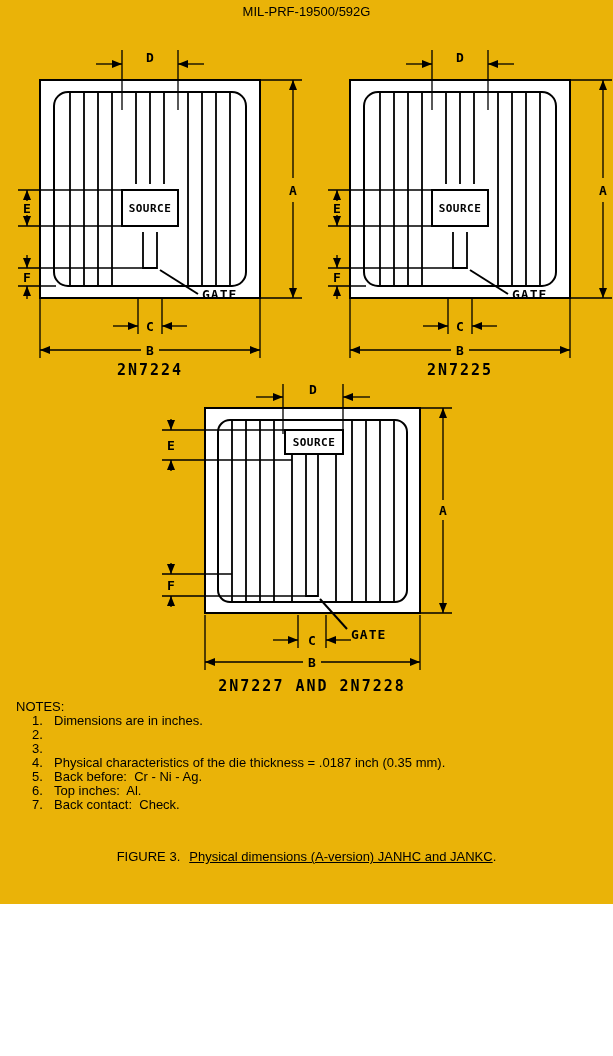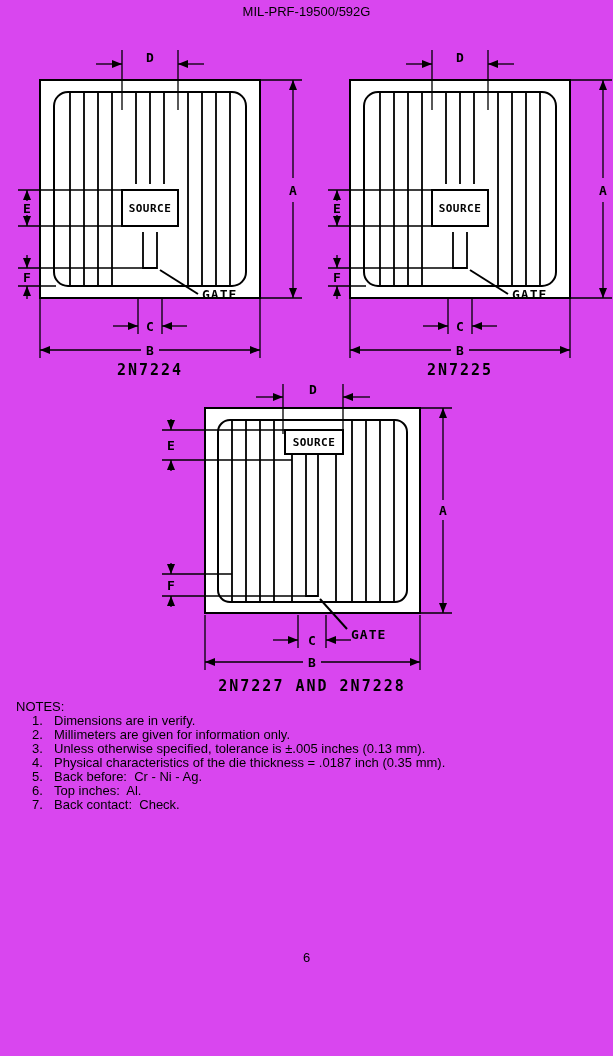--- a/index.html
+++ b/index.html
@@ -1,18 +1,18 @@
 <!DOCTYPE html>
 <html><head>
 <meta charset="utf-8">
 <style>
   * { margin:0; padding:0; box-sizing:border-box; }
   html,body { background:#fff; }
   body { width:613px; height:1056px; font-family:"Liberation Sans",sans-serif; color:#000; }
-  .page { position:relative; width:613px; height:1056px; background:#d946ef; overflow:hidden; }
+  .page { position:relative; width:613px; height:904px; background:#eab308; overflow:hidden; }
 
   .header { position:absolute; top:4px; left:0; width:100%; text-align:center; font-size:13px; }
 
   svg.fig { position:absolute; overflow:visible; }
   svg text { font-family:"DejaVu Sans Mono",monospace; font-weight:bold; fill:#000; }
   svg .dim  { font-size:13px; }
   svg .name { font-size:15px; letter-spacing:2px; }
   svg .src  { font-size:11px; letter-spacing:0.5px; }
   svg .gate { font-size:13px; letter-spacing:1px; }
 
@@ -195,47 +195,48 @@
       <text class="src" x="174" y="64" text-anchor="middle" dominant-baseline="central">SOURCE</text>
       <text class="gate" x="211" y="256" text-anchor="start" dominant-baseline="central">GATE</text>
       <text class="name" x="172" y="308" text-anchor="middle" dominant-baseline="central">2N7227 AND 2N7228</text>
     </g>
   </svg>
 
   <div class="notes">
     <div class="notes-heading">NOTES:</div>
     <div class="note-row">
       <span class="note-num">1.</span>
-      <span class="note-text">Dimensions are in verify.</span>
+      <span class="note-text">Dimensions are in inches.</span>
     </div>
     <div class="note-row">
       <span class="note-num">2.</span>
-      <span class="note-text">Millimeters are given for information only.</span>
     </div>
     <div class="note-row">
       <span class="note-num">3.</span>
-      <span class="note-text">Unless otherwise specified, tolerance is ±.005 inches (0.13 mm).</span>
     </div>
     <div class="note-row">
       <span class="note-num">4.</span>
       <span class="note-text">Physical characteristics of the die thickness = .0187 inch (0.35 mm).</span>
     </div>
     <div class="note-row">
       <span class="note-num">5.</span>
       <span class="note-text">Back before:  Cr - Ni - Ag.</span>
     </div>
     <div class="note-row">
       <span class="note-num">6.</span>
       <span class="note-text">Top inches:  Al.</span>
     </div>
     <div class="note-row">
       <span class="note-num">7.</span>
       <span class="note-text">Back contact:  Check.</span>
     </div>
   </div>
 
+  <div class="caption">
+    <span class="lbl">FIGURE 3.</span><span class="und">Physical dimensions (A-version) JANHC and JANKC</span><span>.</span>
+  </div>
 
   <div class="pageno">6</div>
 
   <div class="footer">
   </div>
 
 </div>
 
 </body></html>

